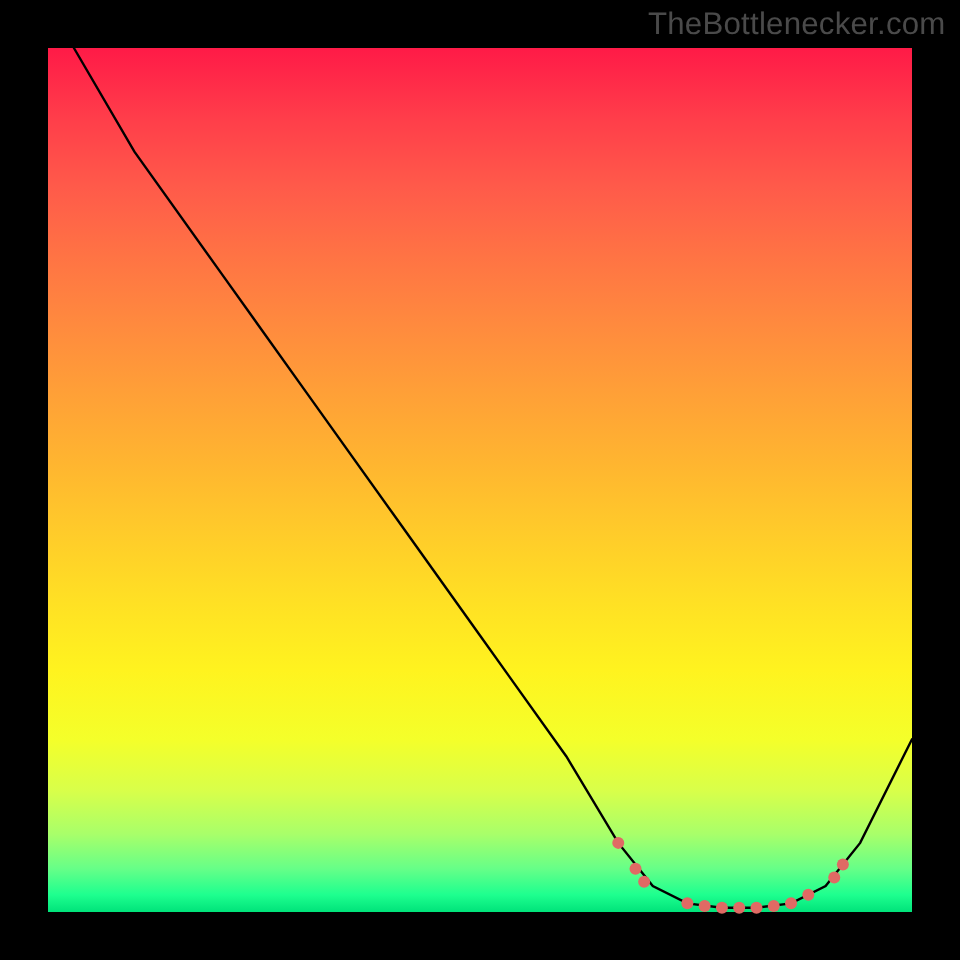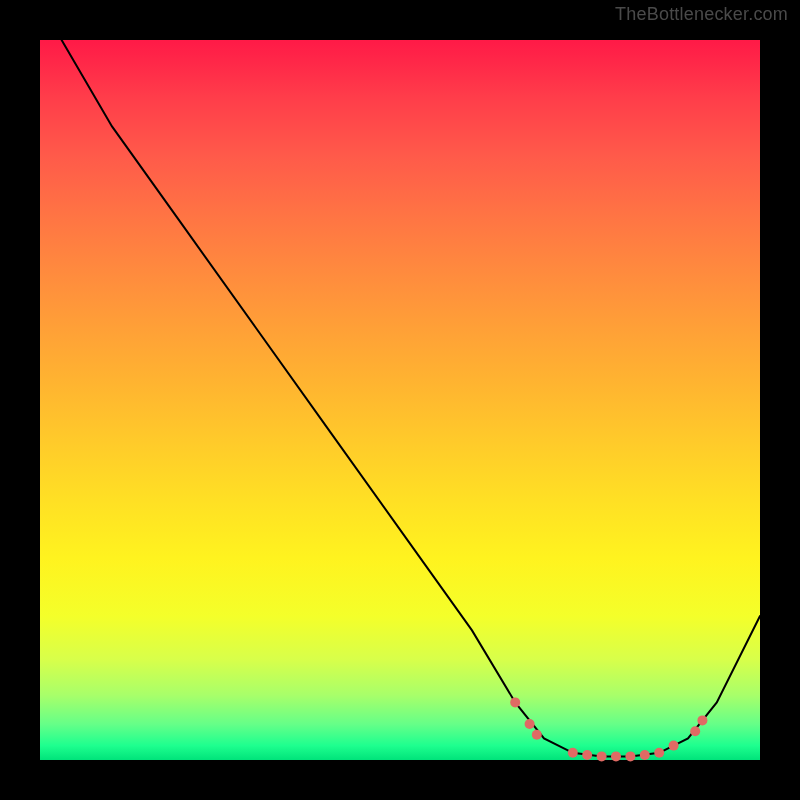--- a/index.html
+++ b/index.html
@@ -43,21 +43,21 @@
       #66ff88 95%,
       #1eff8f 98%,
       #00e37a 100%
     );
   }
   .watermark {
     position: absolute;
     top: 4px;
     right: 12px;
     color: #4a4a4a;
-    font-size: 18px;
+    font-size: 26px;
     font-weight: 400;
     letter-spacing: 0.2px;
     user-select: none;
   }
   svg.curve {
     position: absolute;
     left: 40px;
     top: 40px;
     width: 720px;
     height: 720px;

